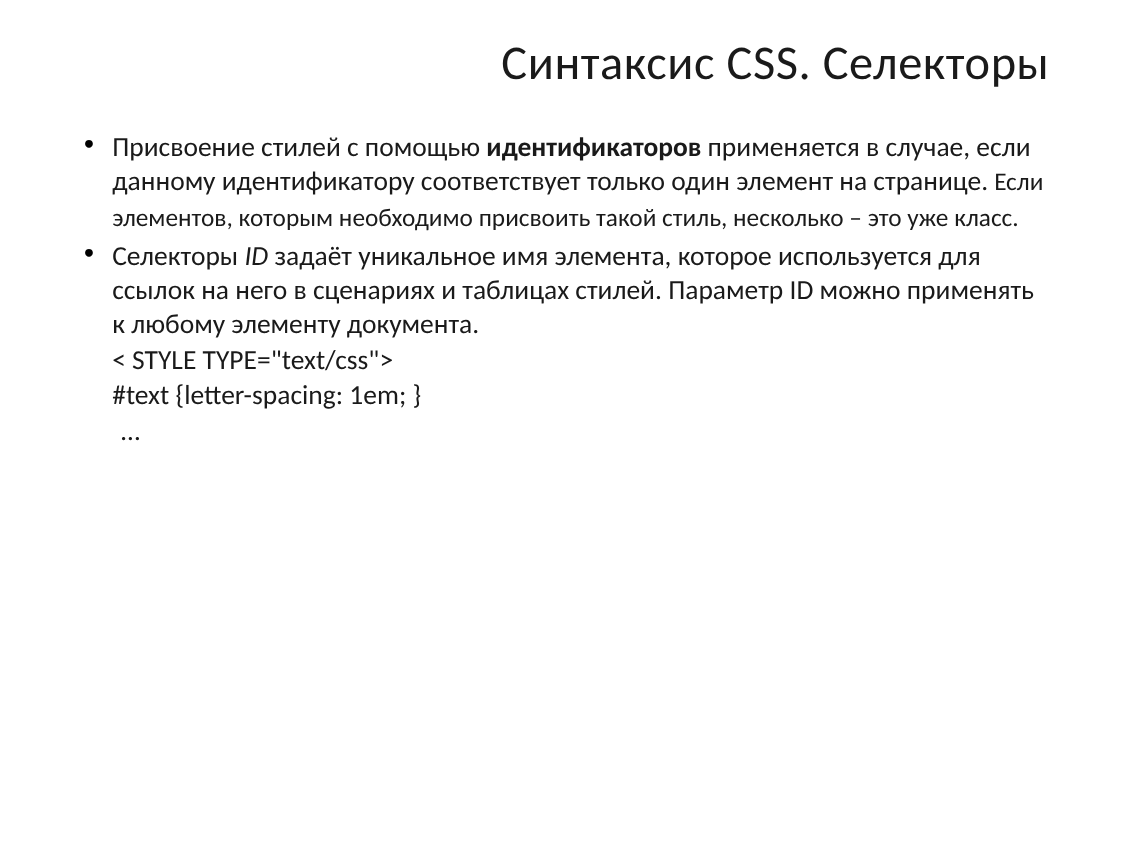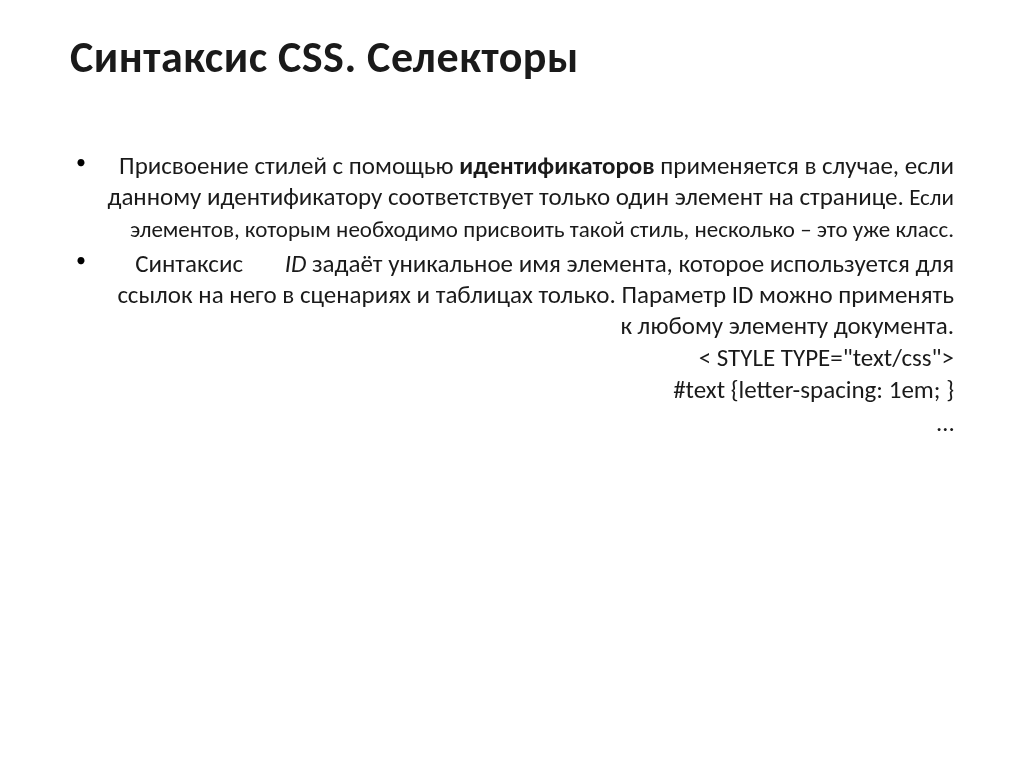--- a/index.html
+++ b/index.html
@@ -1,34 +1,33 @@
 <!DOCTYPE html>
 <html><head>
   <meta charset="utf-8">
   <style>
     * {
       margin: 0;
       padding: 0;
       box-sizing: border-box;
-      text-align: right;
     }
     body {
       width: 1024px;
       height: 768px;
       background: #ffffff;
       font-family: Calibri, Arial, sans-serif;
       color: #000000;
       padding: 30px 70px 40px 70px;
     }
     .title {
       font-size: 44px;
-      font-weight: 700;
-      text-align: left;
+      font-weight: 400;
+      text-align: right;
       color: #1a1a1a;
-      margin-bottom: 66px;
+      margin-bottom: 34px;
       letter-spacing: 0.5px;
     }
     ul {
       list-style: none;
       padding-left: 0;
     }
     li {
       position: relative;
       padding-left: 32px;
       font-size: 25px;
@@ -42,21 +41,20 @@
       left: 6px;
       top: 0;
       font-size: 20px;
       color: #000000;
     }
     .bold {
       font-weight: bold;
     }
     .italic {
       font-style: italic;
-      margin-left: 36px;
     }
     .smaller {
       font-size: 23px;
     }
     .code-line {
       display: block;
       font-size: 25px;
       line-height: 1.3;
     }
     .indent {
@@ -66,18 +64,18 @@
 </head>
 <body>
 
 <h1 class="title">Синтаксис CSS. Селекторы</h1>
 
 <ul>
   <li>
     <span>Присвоение стилей с помощью </span><span class="bold">идентификаторов</span><span> применяется в случае, если данному идентификатору соответствует только один элемент на странице. </span><span class="smaller">Если элементов, которым необходимо присвоить такой стиль, несколько – это уже класс.</span>
   </li>
   <li>
-    <span>Синтаксис </span><span class="italic">ID</span><span> задаёт уникальное имя элемента, которое используется для ссылок на него в сценариях и таблицах только. Параметр ID можно применять к любому элементу документа.</span>
+    <span>Селекторы </span><span class="italic">ID</span><span> задаёт уникальное имя элемента, которое используется для ссылок на него в сценариях и таблицах стилей. Параметр ID можно применять к любому элементу документа.</span>
     <span class="code-line">&lt; STYLE TYPE="text/css"&gt;</span>
     <span class="code-line"> #text {letter-spacing: 1em; }</span>
     <span class="code-line indent">…</span>
   </li>
 </ul>
 
 </body></html>

